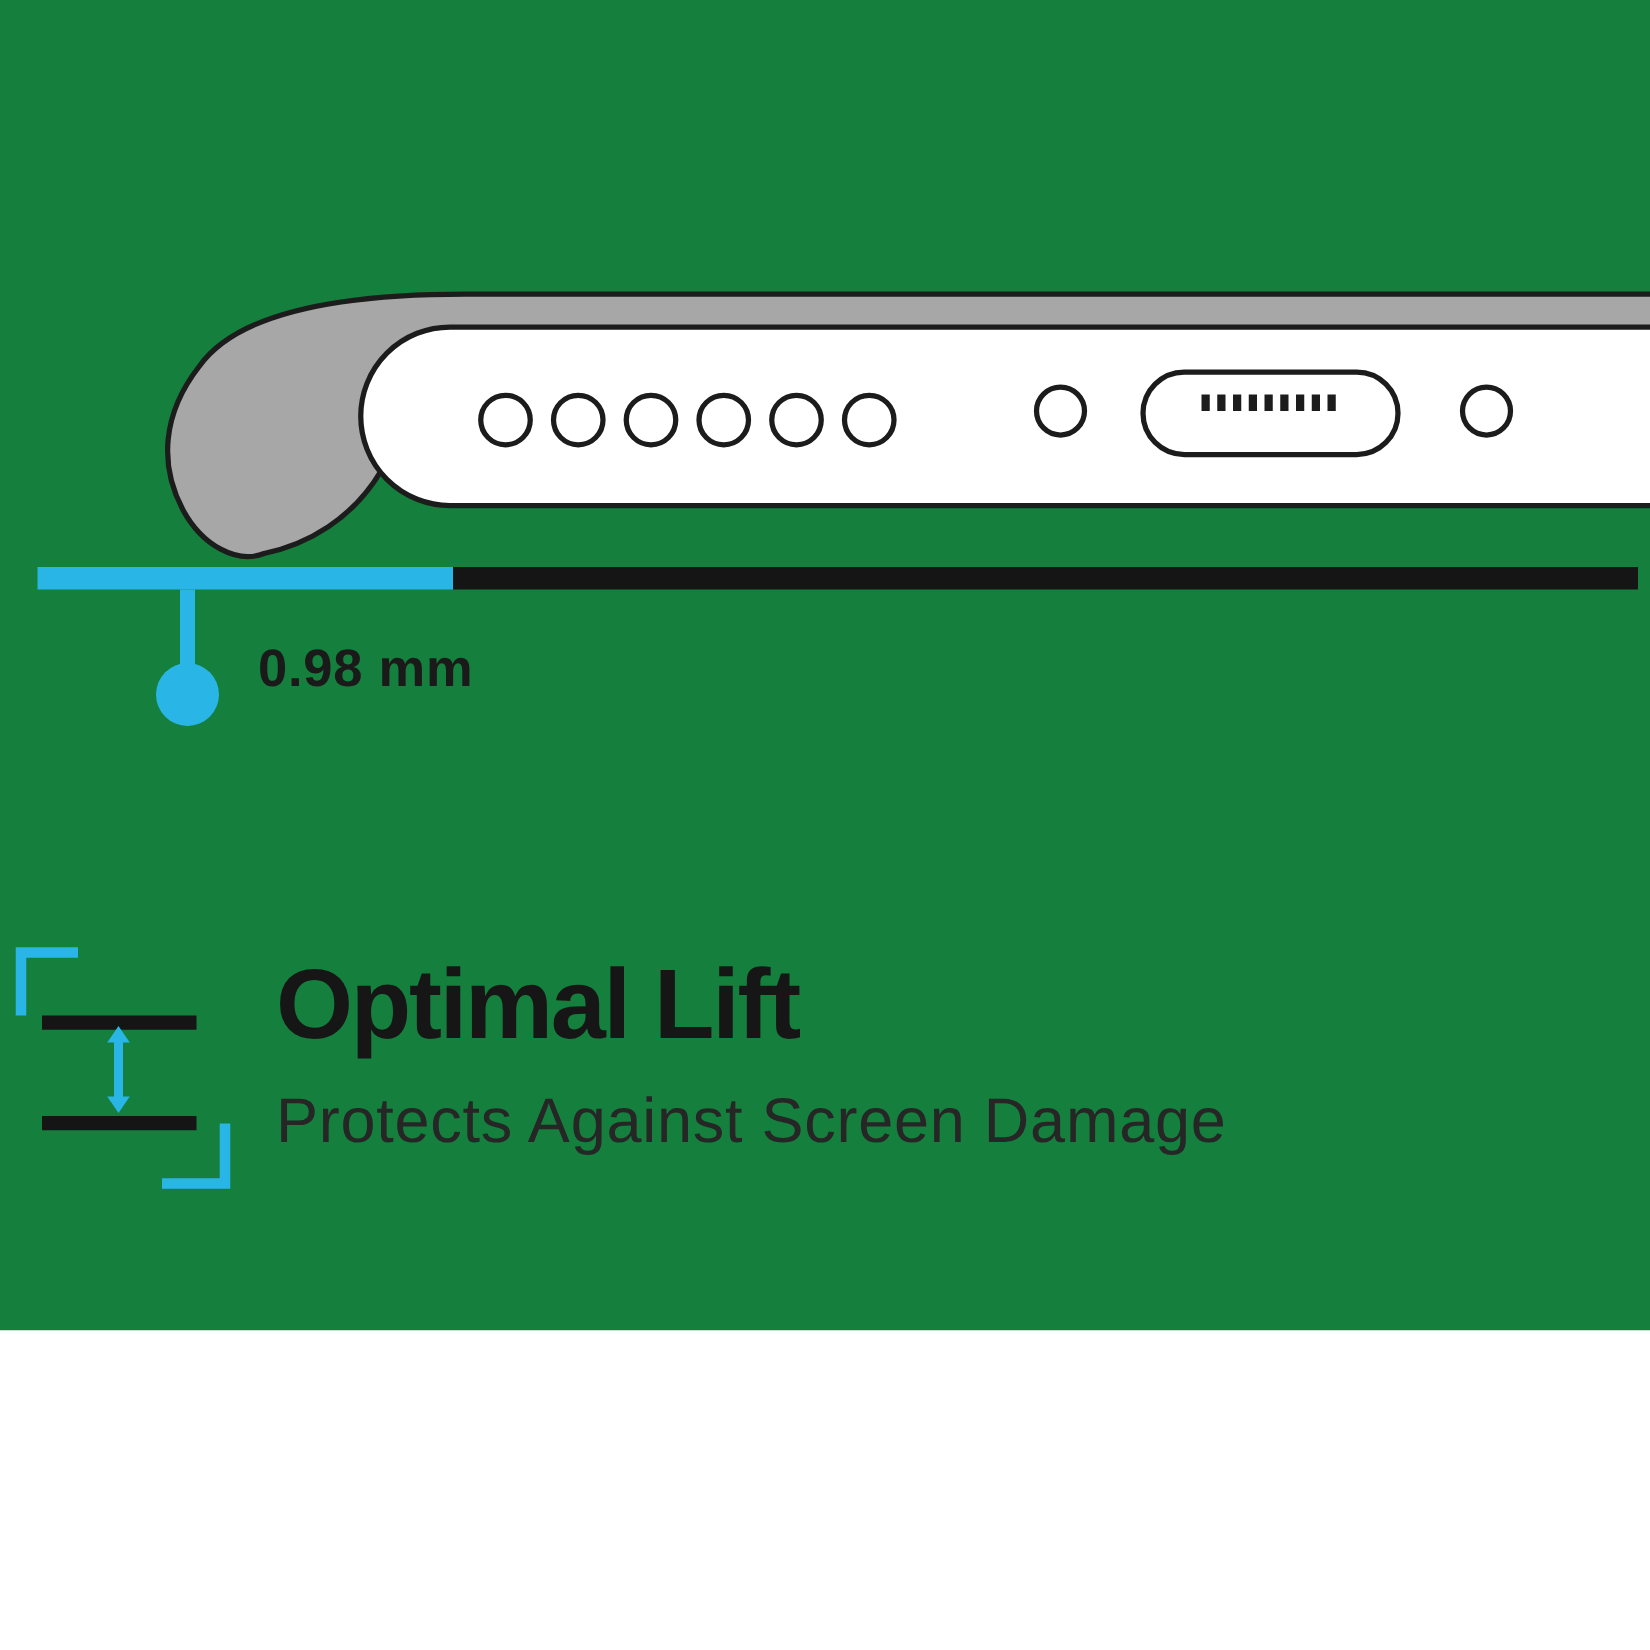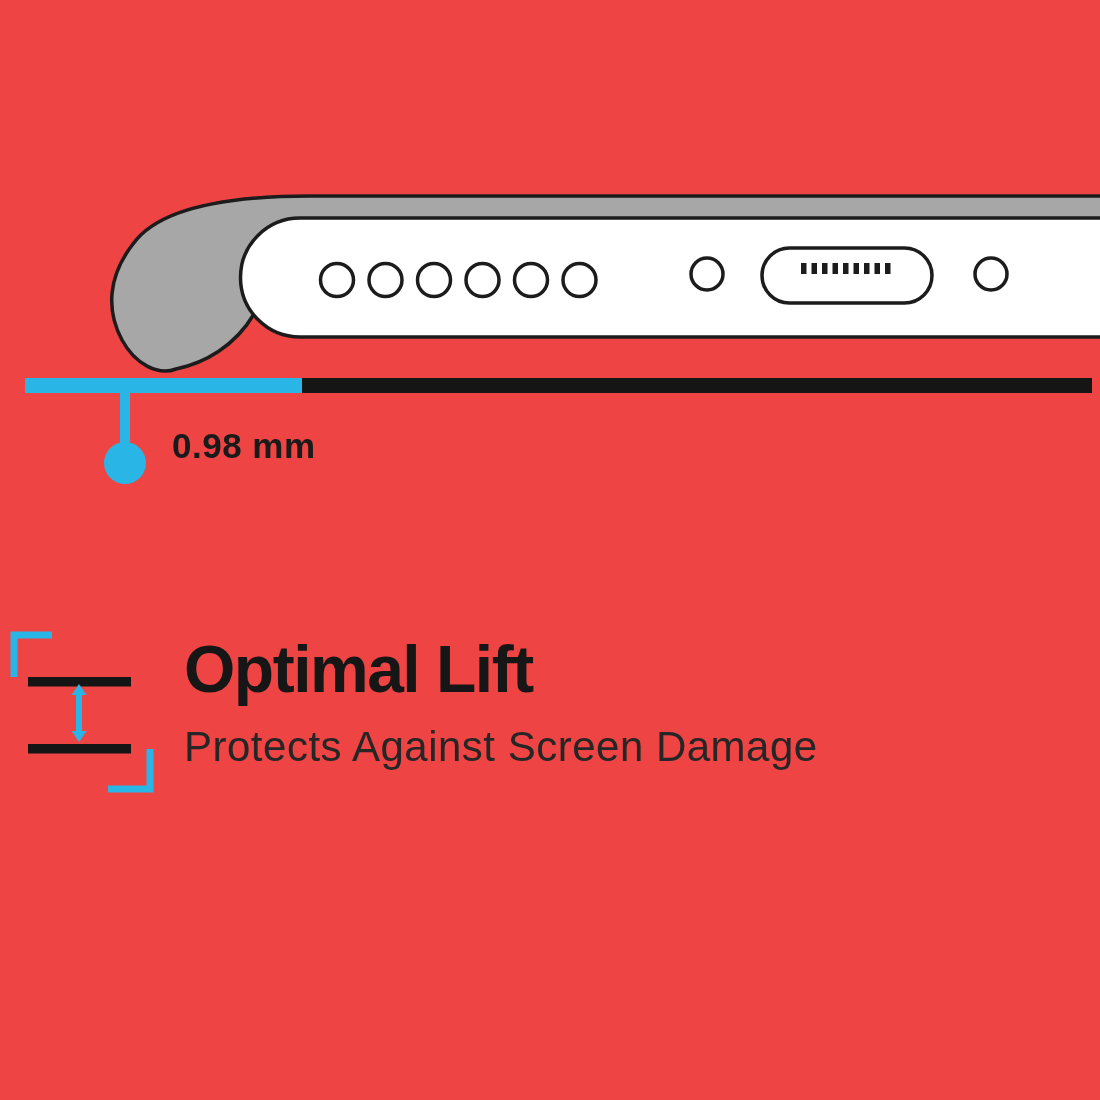--- a/index.html
+++ b/index.html
@@ -1,20 +1,20 @@
 <!DOCTYPE html>
 <html><head>
 <meta charset="utf-8">
 <style>
   html, body { margin: 0; padding: 0; background: #ffffff; }
   .canvas {
     position: relative;
     width: 1100px;
-    height: 1100px;
-    background: #ef4444;
+    height: 887px;
+    background: #15803d;
     overflow: hidden;
     font-family: "Liberation Sans", "DejaVu Sans", sans-serif;
     color: #1a1a1a;
   }
   .abs { position: absolute; }
   .measurement-label {
     left: 172px;
     top: 426px;
     font-size: 35px;
     font-weight: bold;

